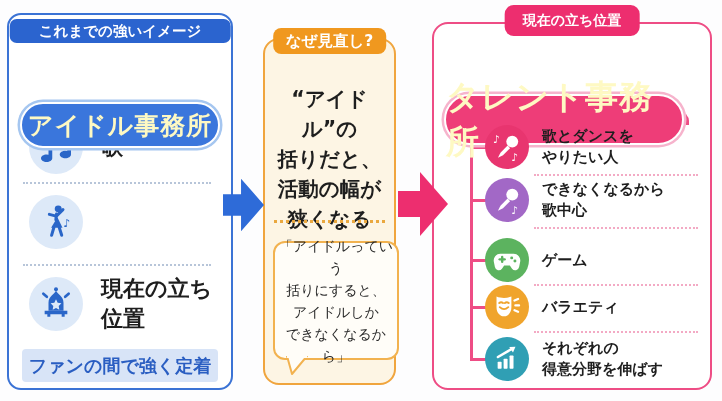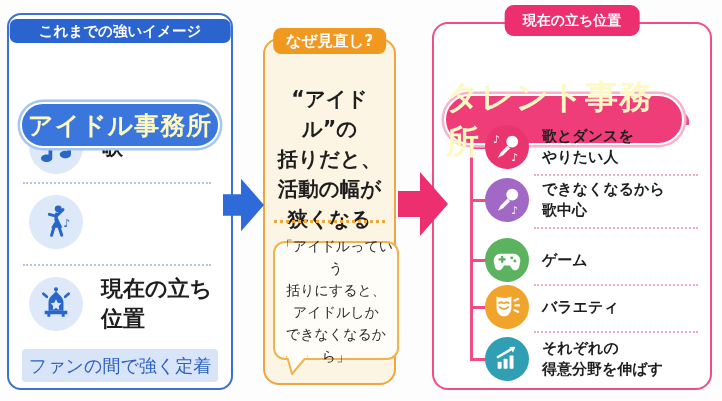--- a/index.html
+++ b/index.html
@@ -15,21 +15,21 @@
   .left-card{left:7px;top:13px;width:226px;height:377px;border:2.5px solid var(--blue_border);border-radius:14px;}
   .left-badge{top:4px;height:24px;padding:0 29px;font-size:14.5px;border-radius:7px;background:var(--blue_badge);}
   .left-pill{left:11px;right:11px;top:42px;height:42px;background:var(--blue_pill);
              border:2.5px solid #fff;box-shadow:0 0 0 2.5px var(--blue_ring);border-radius:24px;font-size:25px;}
   .lrow{position:absolute;left:20px;display:flex;align-items:center;gap:18px;height:54px;}
   .lcircle{width:54px;height:54px;border-radius:50%;background:var(--blue_circle);color:var(--blue_icon);
            display:flex;align-items:center;justify-content:center;flex:none;}
   .llabel{font-size:22px;font-weight:bold;color:var(--text);white-space:pre-line;}
   .lsep{position:absolute;left:14px;right:20px;border-top:2.5px dotted var(--dot_blue);}
   .lfooter{position:absolute;left:13px;right:13px;top:334px;height:33px;background:var(--footer_bg);
-           border-radius:4px;color:var(--footer_text);font-weight:normal;font-size:18px;
+           border-radius:4px;color:var(--footer_text);font-weight:bold;font-size:18px;
            display:flex;align-items:center;justify-content:center;}
 
   
   .mid-card{left:263px;top:38px;width:133px;height:347px;border:2.5px solid var(--orange_border);
             border-radius:16px;background:var(--cream);}
   .mid-badge{top:-12px;height:26px;padding:0 13px;font-size:15.5px;border-radius:8px;background:var(--orange);}
   .statement{position:absolute;top:44px;left:0;right:0;text-align:center;font-size:20.5px;line-height:30px;
              font-weight:bold;color:var(--text);white-space:pre-line;}
   .mid-sep{position:absolute;top:180px;left:9px;right:9px;border-top:3px dotted var(--dot_orange);}
   .bubble{position:absolute;left:8px;top:201px;width:126px;height:119px;box-sizing:border-box;

